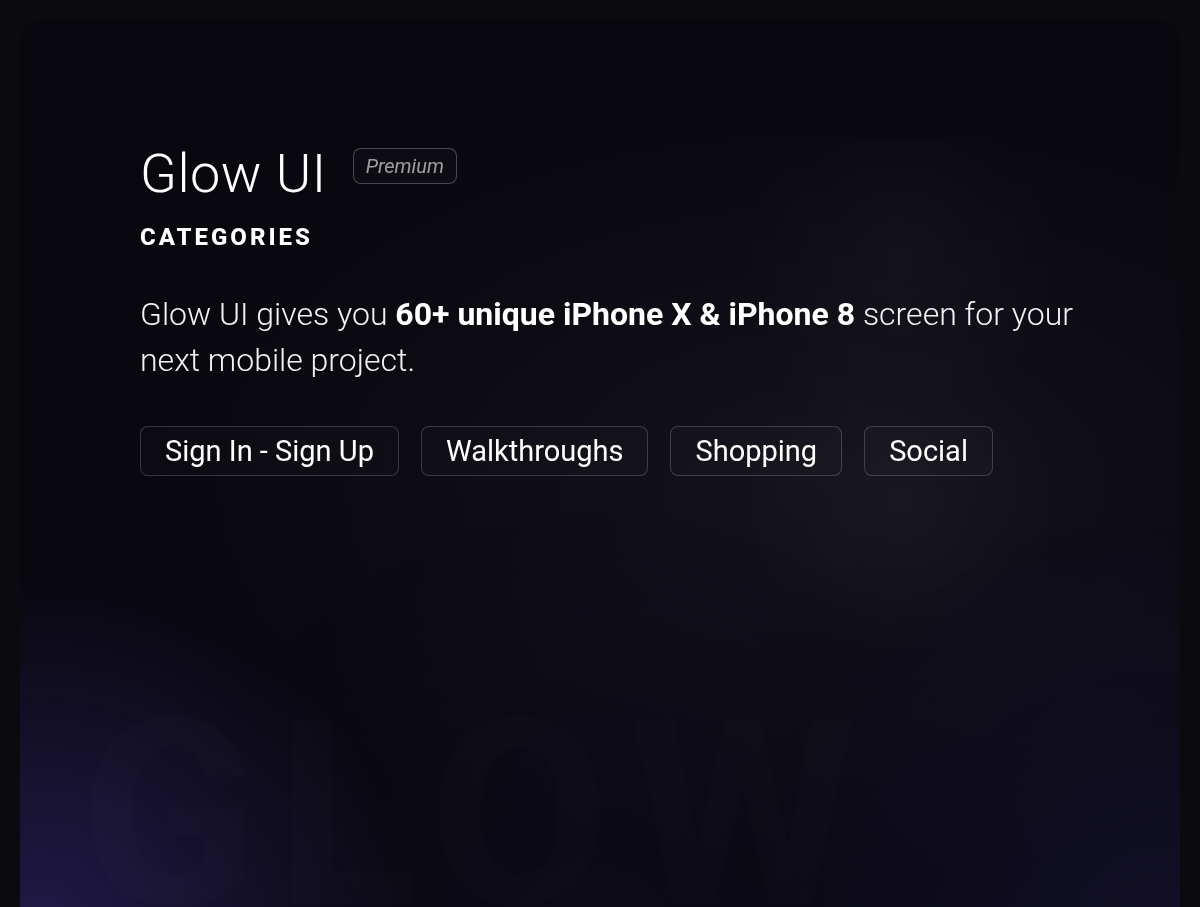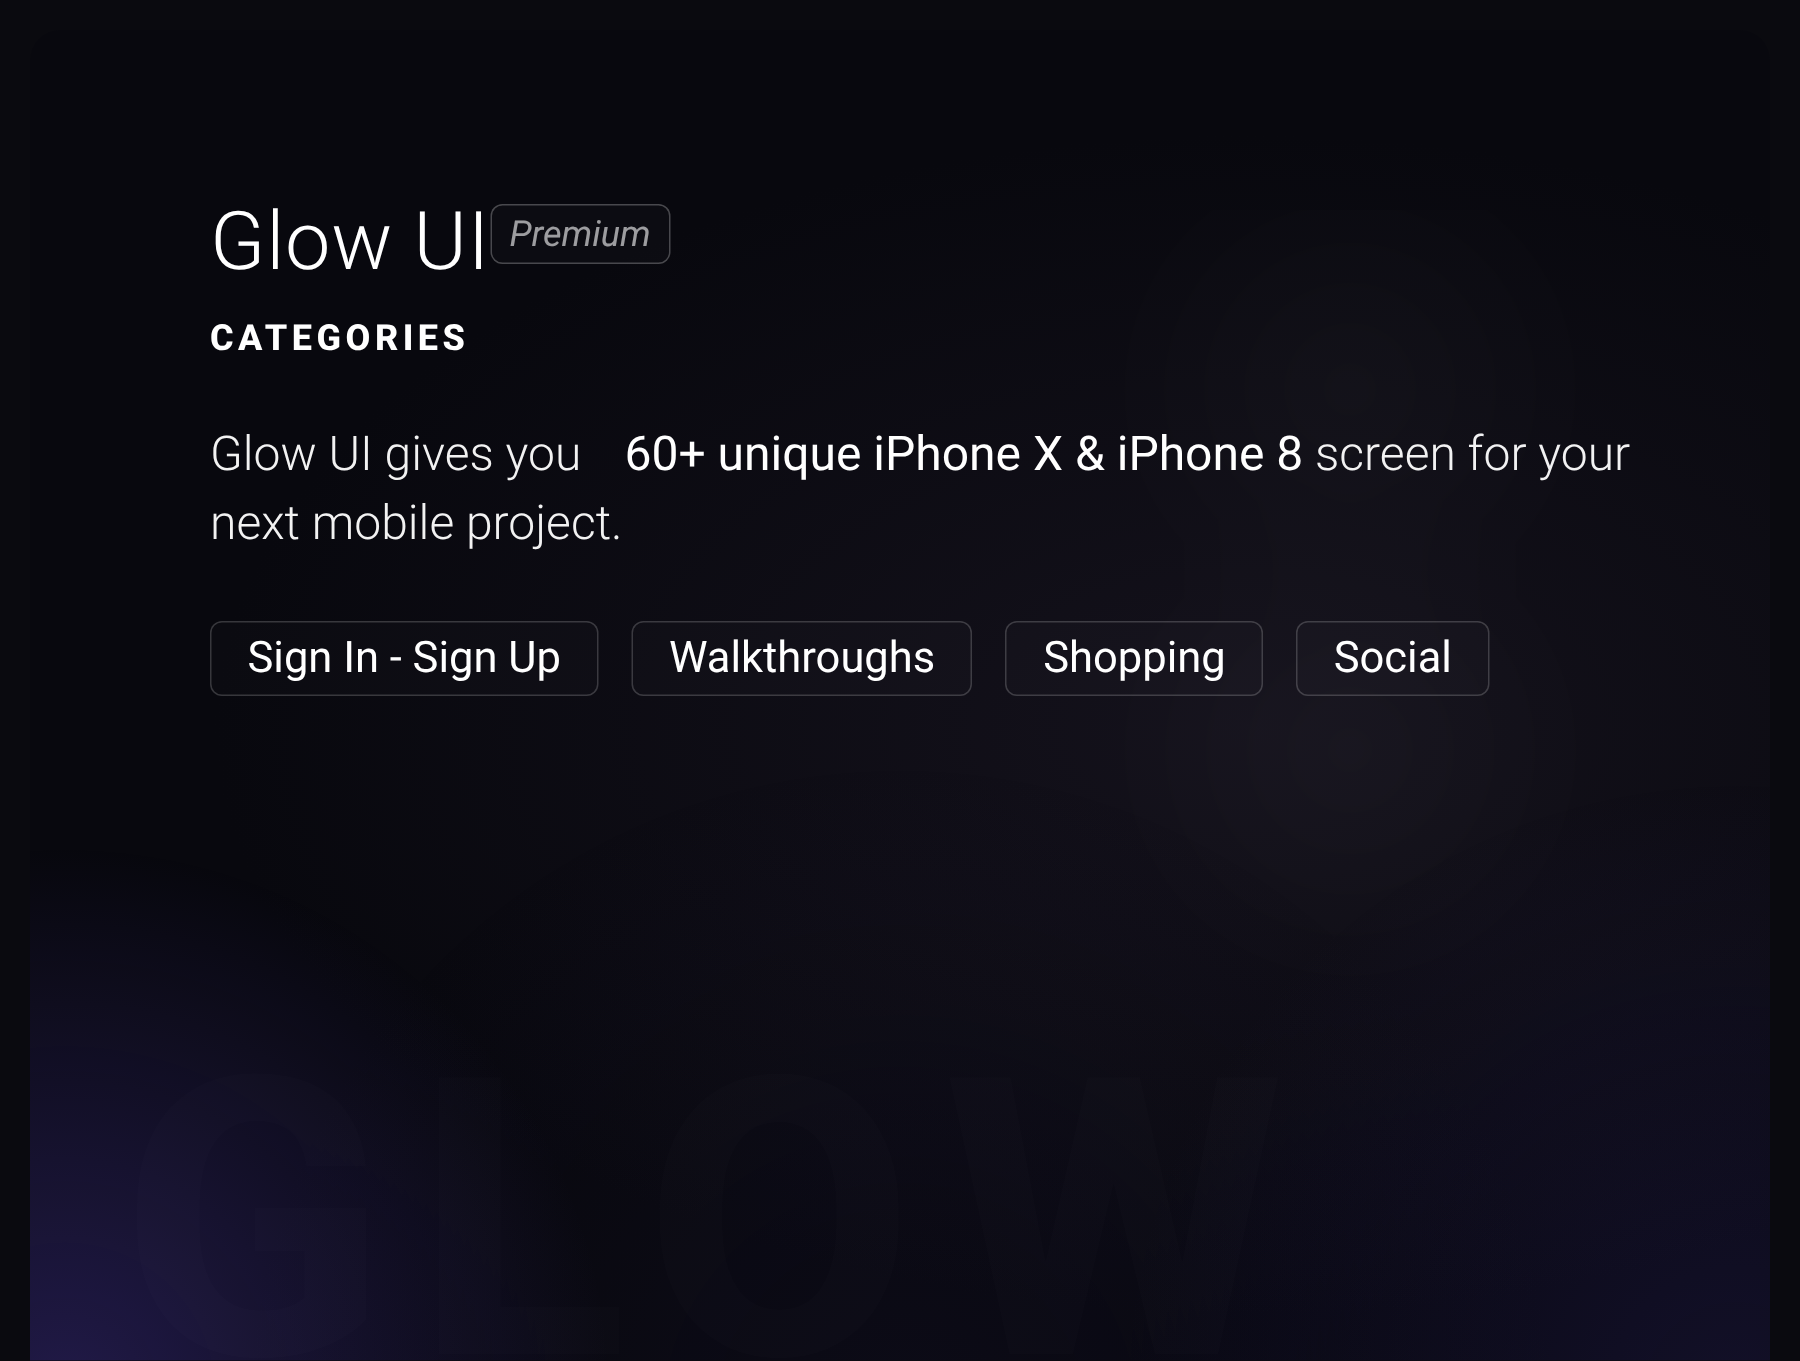--- a/index.html
+++ b/index.html
@@ -70,33 +70,34 @@
 
     .content {
       position: relative;
       z-index: 2;
       max-width: 960px;
     }
 
     .title-row {
       display: flex;
       align-items: flex-start;
-      gap: 0;
+      gap: 26px;
+      margin-top: 12px;
     }
 
     .product-title {
       font-size: 54px;
       font-weight: 300;
       color: #ffffff;
       letter-spacing: 0.5px;
     }
 
     .premium-badge {
       margin-top: 6px;
-      font-size: 24px;
+      font-size: 20px;
       font-style: italic;
       font-weight: 400;
       color: rgba(255, 255, 255, 0.6);
       border: 1px solid rgba(255, 255, 255, 0.25);
       border-radius: 8px;
       padding: 5px 12px;
       background: rgba(255, 255, 255, 0.02);
     }
 
     .section-heading {
@@ -110,23 +111,22 @@
 
     .description {
       margin-top: 40px;
       font-size: 32px;
       font-weight: 300;
       line-height: 1.45;
       color: rgba(255, 255, 255, 0.95);
     }
 
     .description .bold {
-      font-weight: 400;
+      font-weight: 700;
       color: #ffffff;
-      margin-left: 21px;
     }
 
     .categories {
       margin-top: 42px;
       display: flex;
       flex-wrap: wrap;
       gap: 22px;
       max-width: 880px;
     }
 

